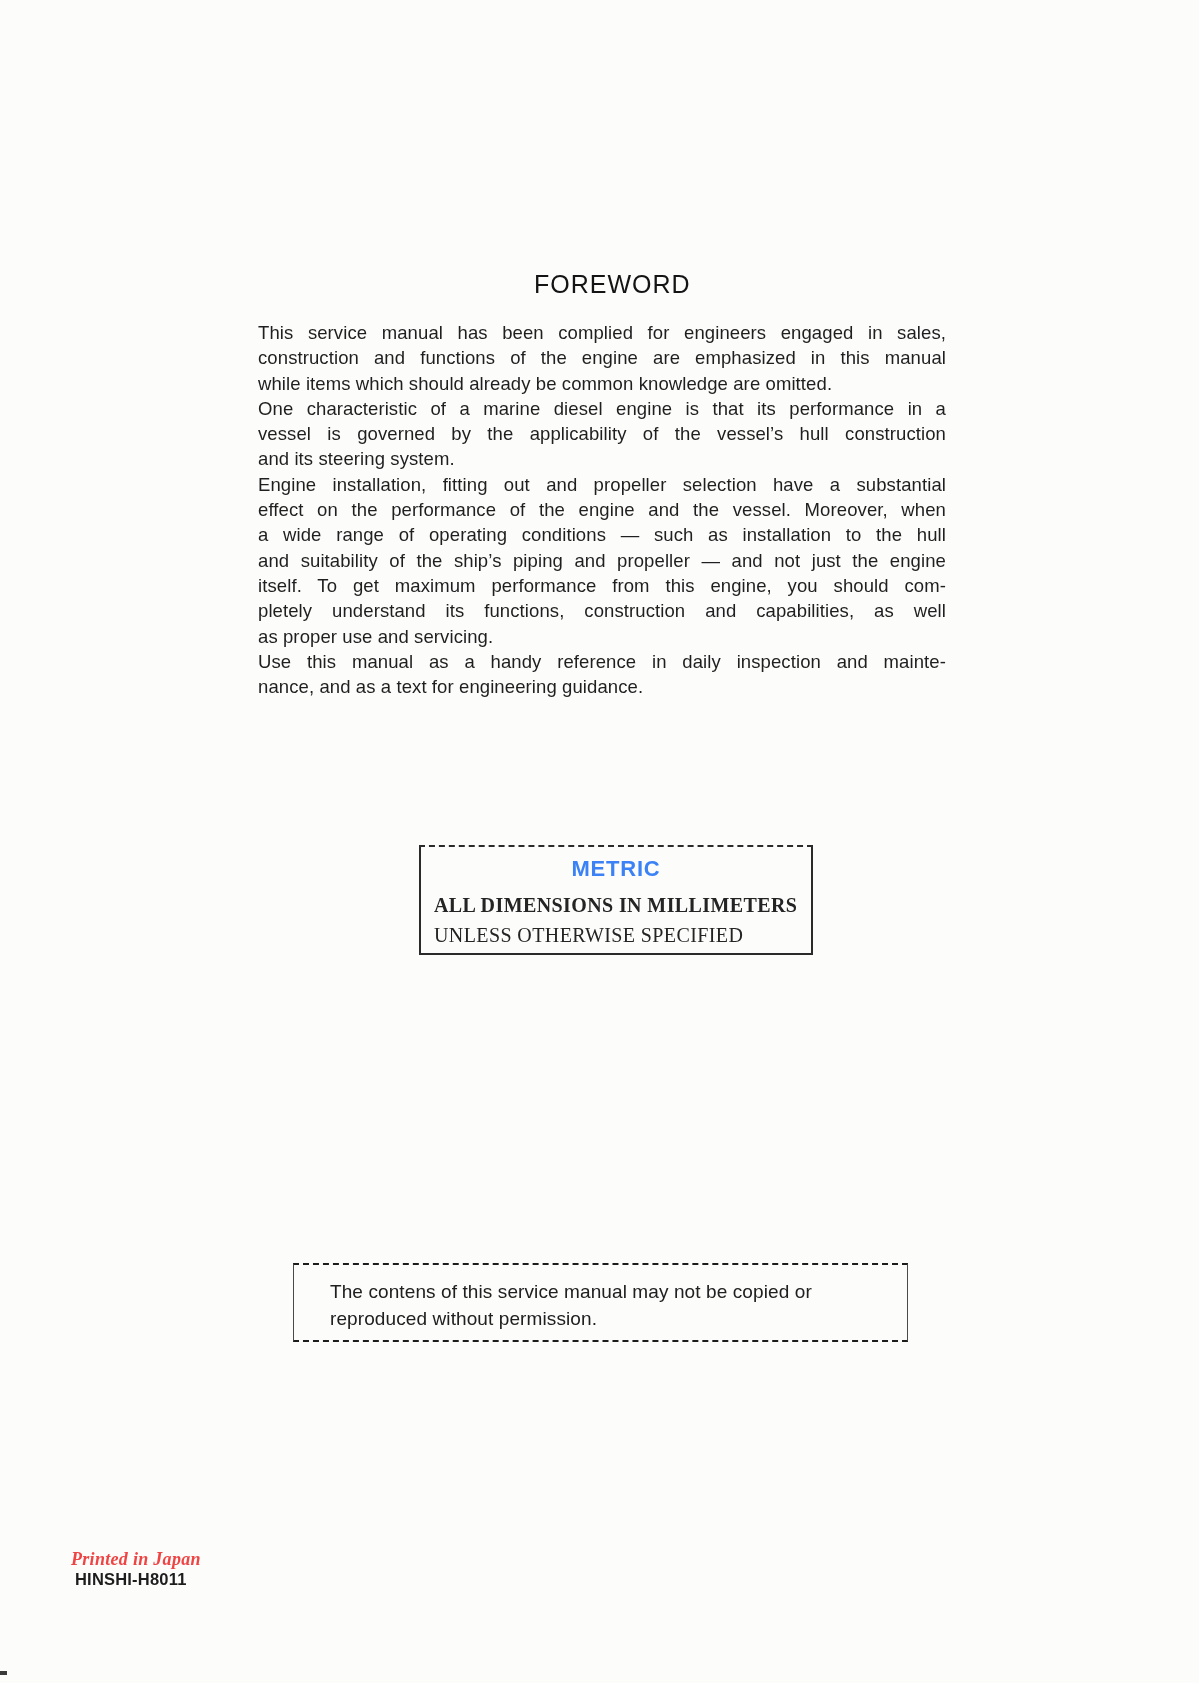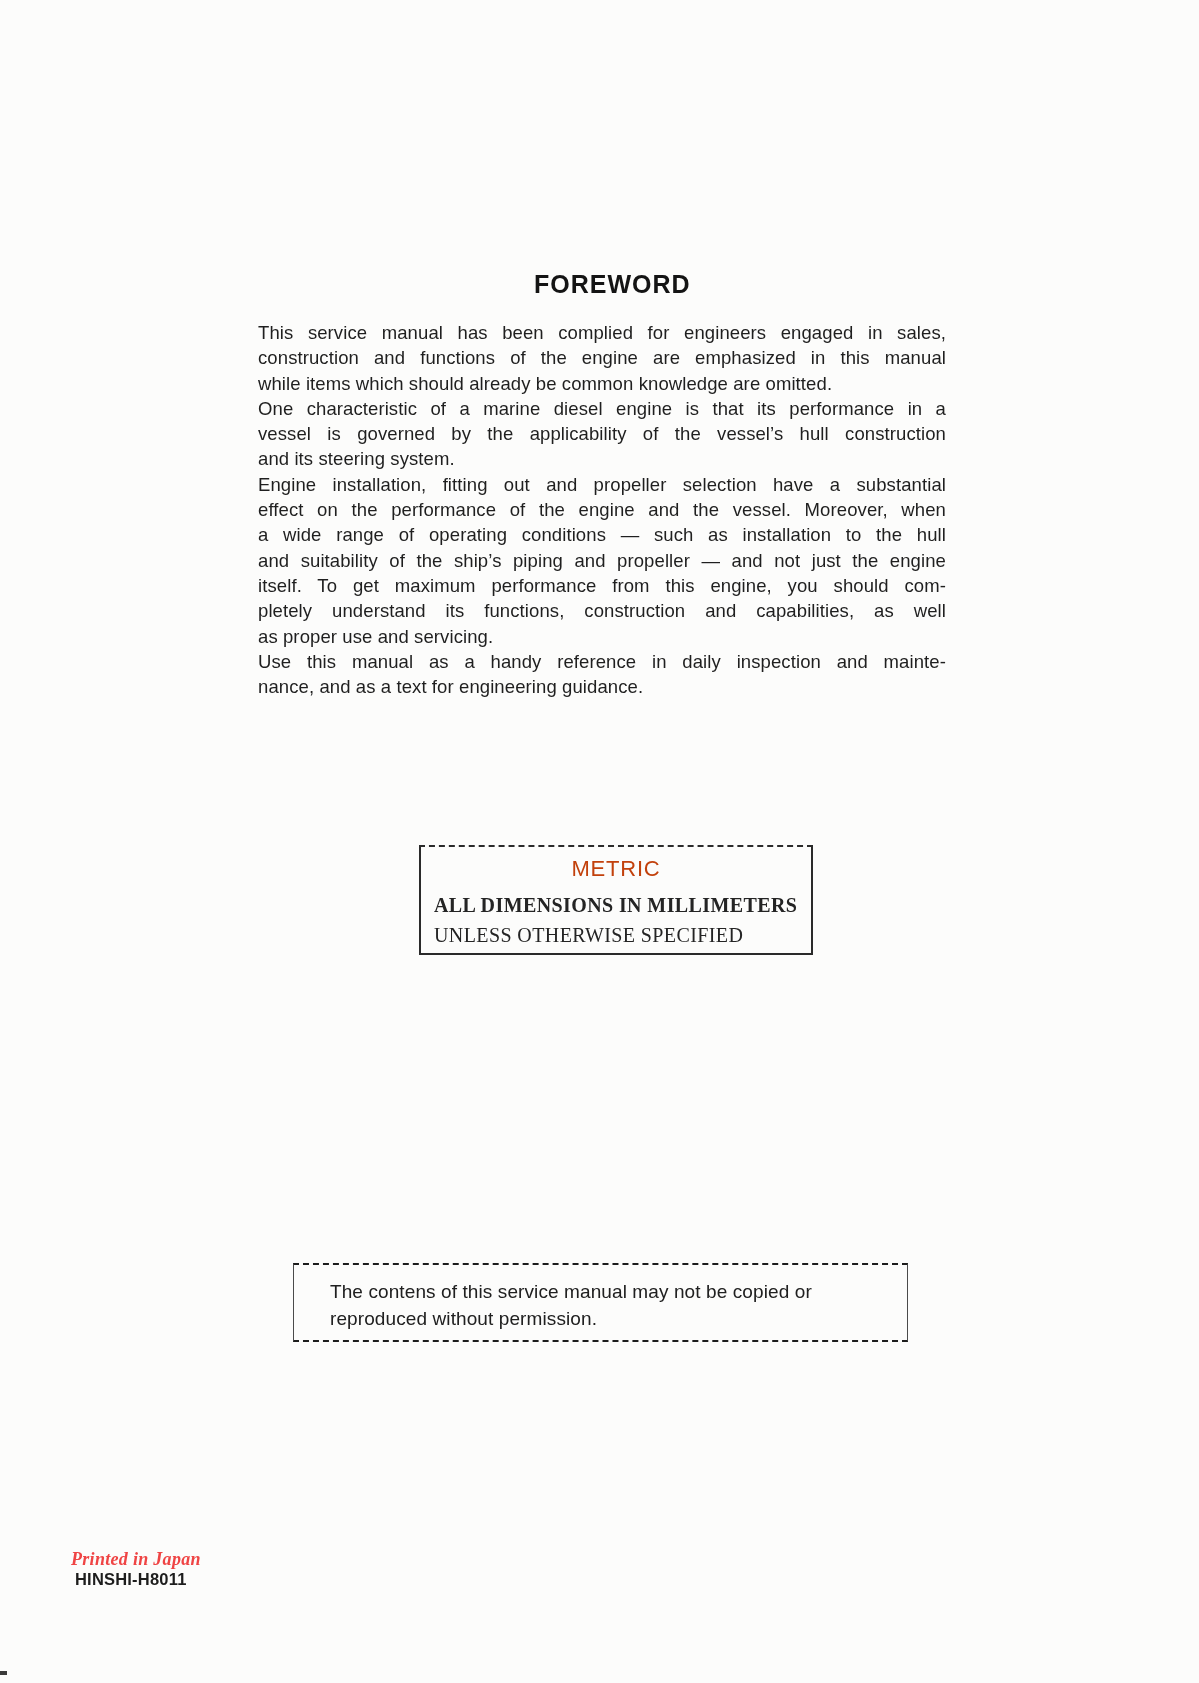--- a/index.html
+++ b/index.html
@@ -12,21 +12,21 @@
     color: var(--ink, #1b1b1b);
     font-family: "Liberation Sans", sans-serif;
     overflow: hidden;
   }
   .title {
     position: absolute;
     left: 534px;
     top: 271px;
     margin: 0;
     font-size: 25px;
-    font-weight: bold;
+    font-weight: normal;
     letter-spacing: 1px;
     line-height: 26px;
     color: #141414;
   }
   .body-block {
     position: absolute;
     left: 258px;
     top: 320px;
     width: 688px;
     font-size: 18.5px;
@@ -50,24 +50,24 @@
     width: 394px;
     height: 110px;
     box-sizing: border-box;
     border: 2px solid #2a2a2a;
     border-top-style: dashed;
   }
   .metric-title {
     margin-top: 10px;
     text-align: center;
     font-size: 22px;
-    font-weight: normal;
+    font-weight: bold;
     letter-spacing: 0.8px;
     line-height: 24px;
-    color: #c2410c;
+    color: #3b82f6;
   }
   .metric-line {
     margin-left: 13px;
     font-family: "Liberation Serif", serif;
     font-size: 20px;
     line-height: 30px;
     letter-spacing: 0.4px;
     color: #242424;
   }
   .metric-line.first { margin-top: 9px; font-weight: bold; }

